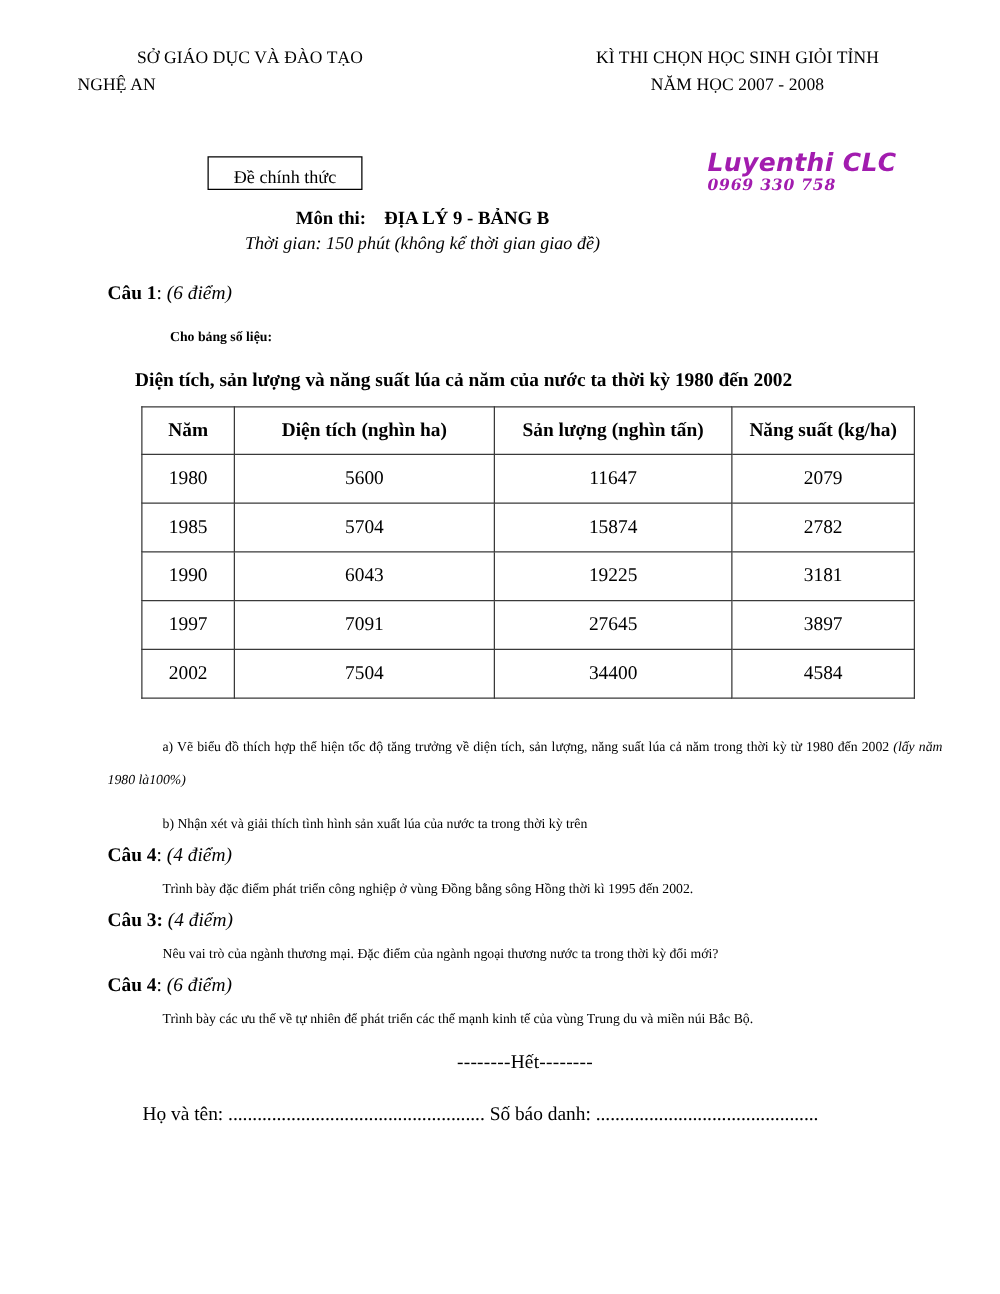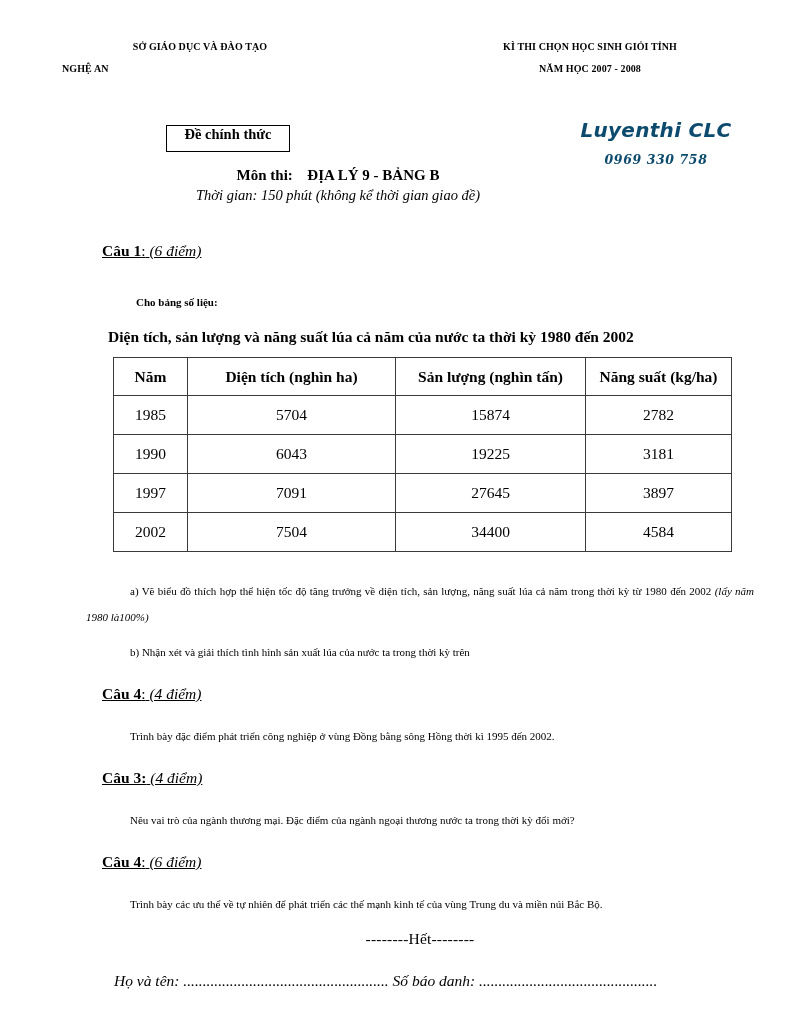--- a/index.html
+++ b/index.html
@@ -34,73 +34,72 @@
   .hdr-left {
     width: 380px;
     text-align: center;
     padding-left: 10px;
   }
   .hdr-right {
     width: 400px;
     text-align: center;
   }
   .hdr-line {
-    font-weight: bold;
-    font-size: 10px;
+    font-weight: normal;
+    font-size: 14px;
     letter-spacing: 0.1px;
     line-height: 22px;
     white-space: nowrap;
   }
   .hdr-left .hdr-line-2 {
     text-align: left;
     padding-left: 52px;
   }
 
   
   .official-box {
     position: absolute;
     left: 166px;
     top: 125px;
     width: 124px;
     height: 27px;
     border: 1.6px solid #000;
     display: flex;
-    align-items: flex-start;
+    align-items: flex-end;
     justify-content: center;
-    font-weight: bold;
+    font-weight: normal;
     font-size: 14.5px;
     box-sizing: border-box;
   }
 
   .watermark {
     position: absolute;
     left: 566px;
     top: 120px;
     width: 180px;
-    text-align: center;
-    color: #0c4a6e;
+    text-align: left;
+    color: #a21caf;
   }
   .wm-name {
     font-family: "DejaVu Sans", "Liberation Sans", sans-serif;
     font-weight: bold;
     font-style: italic;
     font-size: 20px;
     letter-spacing: 0.3px;
     line-height: 21px;
     white-space: nowrap;
   }
   .wm-phone {
     font-family: "DejaVu Serif", "Liberation Serif", serif;
     font-weight: bold;
     font-style: italic;
     font-size: 12.5px;
     letter-spacing: 0.6px;
     line-height: 14px;
     white-space: nowrap;
-    margin-top: 12px;
   }
 
   
   .subject {
     position: absolute;
     left: 0;
     top: 165px;
     width: 676px;
     text-align: center;
   }
@@ -121,22 +120,21 @@
   
   .content {
     position: absolute;
     left: 86px;
     top: 222px;
     width: 668px;
   }
   .q-head {
     font-size: 15.5px;
     line-height: 26px;
-    margin: 16px;
-    text-decoration: underline;
+    margin: 0;
   }
   .q-head .q-label { font-weight: bold; }
   .q-head .q-points { font-style: italic; }
 
   .para {
     font-size: 11px;
     line-height: 26px;
     margin: 0;
     text-align: justify;
   }
@@ -195,21 +193,20 @@
 
   
   .end-line {
     text-align: center;
     font-size: 15.5px;
     line-height: 26px;
     margin: 0;
     letter-spacing: 0.2px;
   }
   .sig-line {
-    font-style: italic;
     font-size: 15.5px;
     line-height: 26px;
     margin: 0;
     text-indent: 28px;
   }
 </style>
 </head>
 <body>
 
 <div class="page">
@@ -269,20 +266,26 @@
         <thead>
           <tr>
             <th>Năm</th>
             <th>Diện tích (nghìn ha)</th>
             <th>Sản lượng (nghìn tấn)</th>
             <th>Năng suất (kg/ha)</th>
           </tr>
         </thead>
         <tbody>
           <tr>
+            <td>1980</td>
+            <td>5600</td>
+            <td>11647</td>
+            <td>2079</td>
+          </tr>
+          <tr>
             <td>1985</td>
             <td>5704</td>
             <td>15874</td>
             <td>2782</td>
           </tr>
           <tr>
             <td>1990</td>
             <td>6043</td>
             <td>19225</td>
             <td>3181</td>

